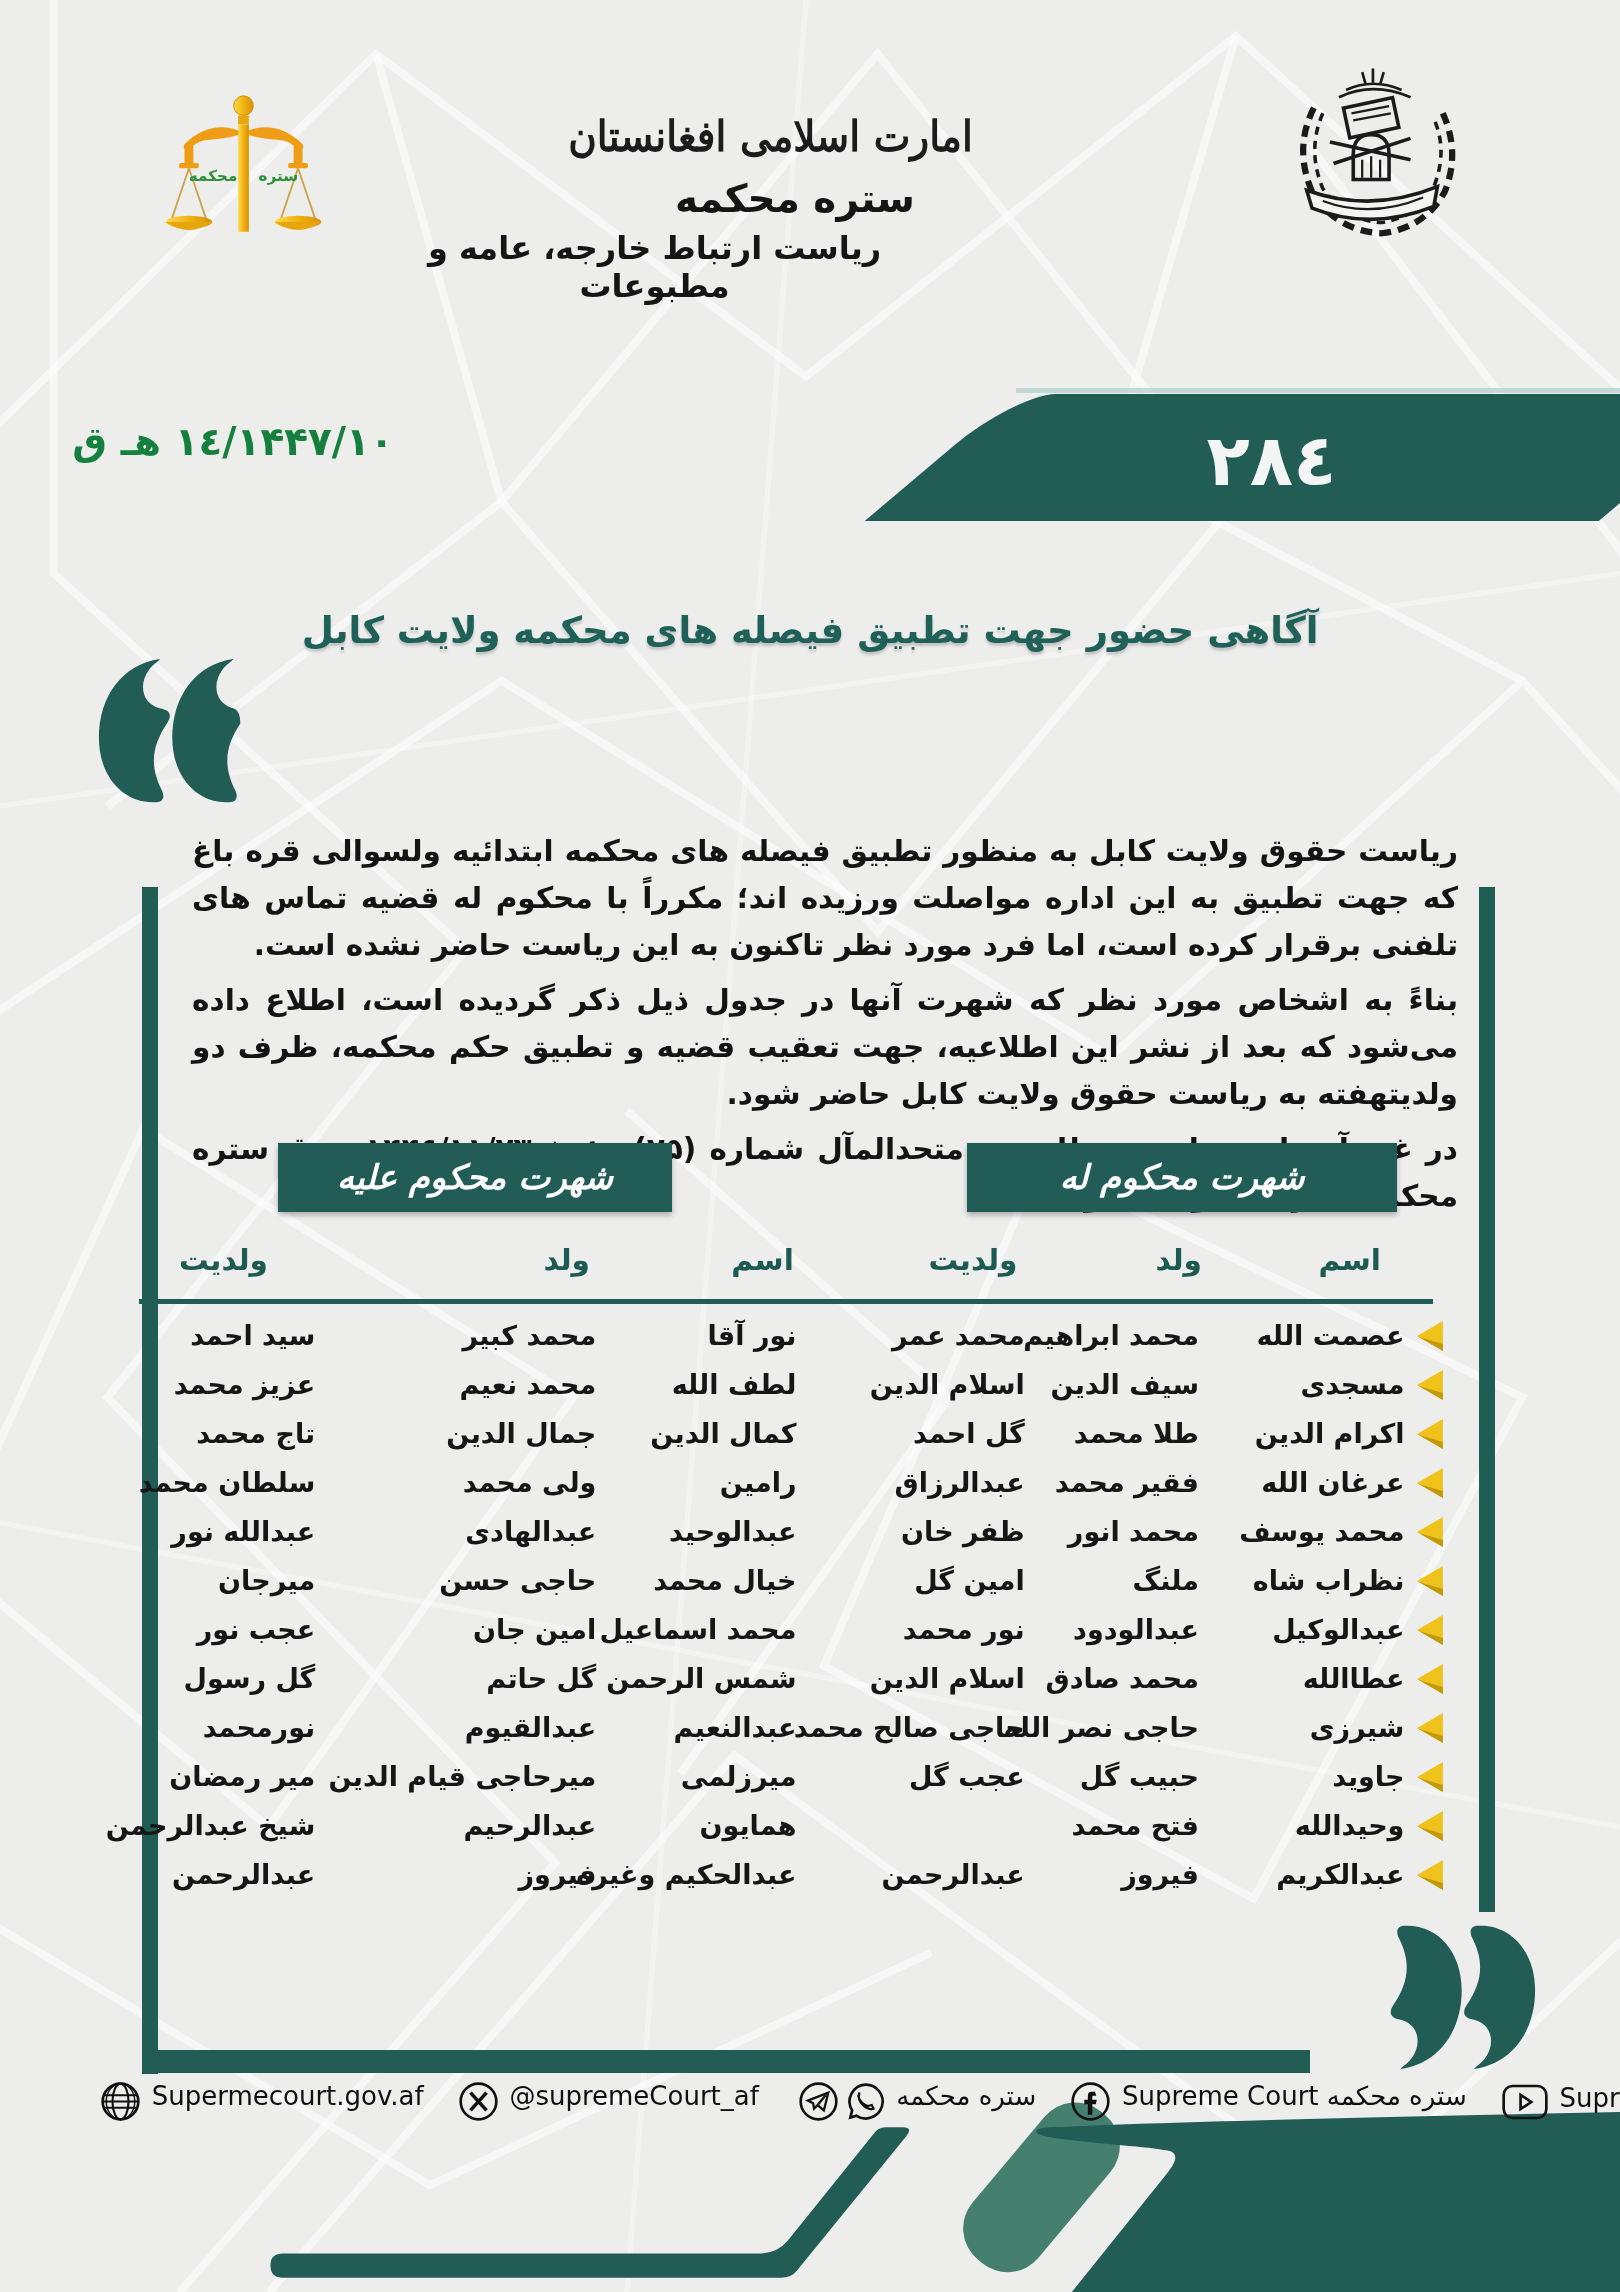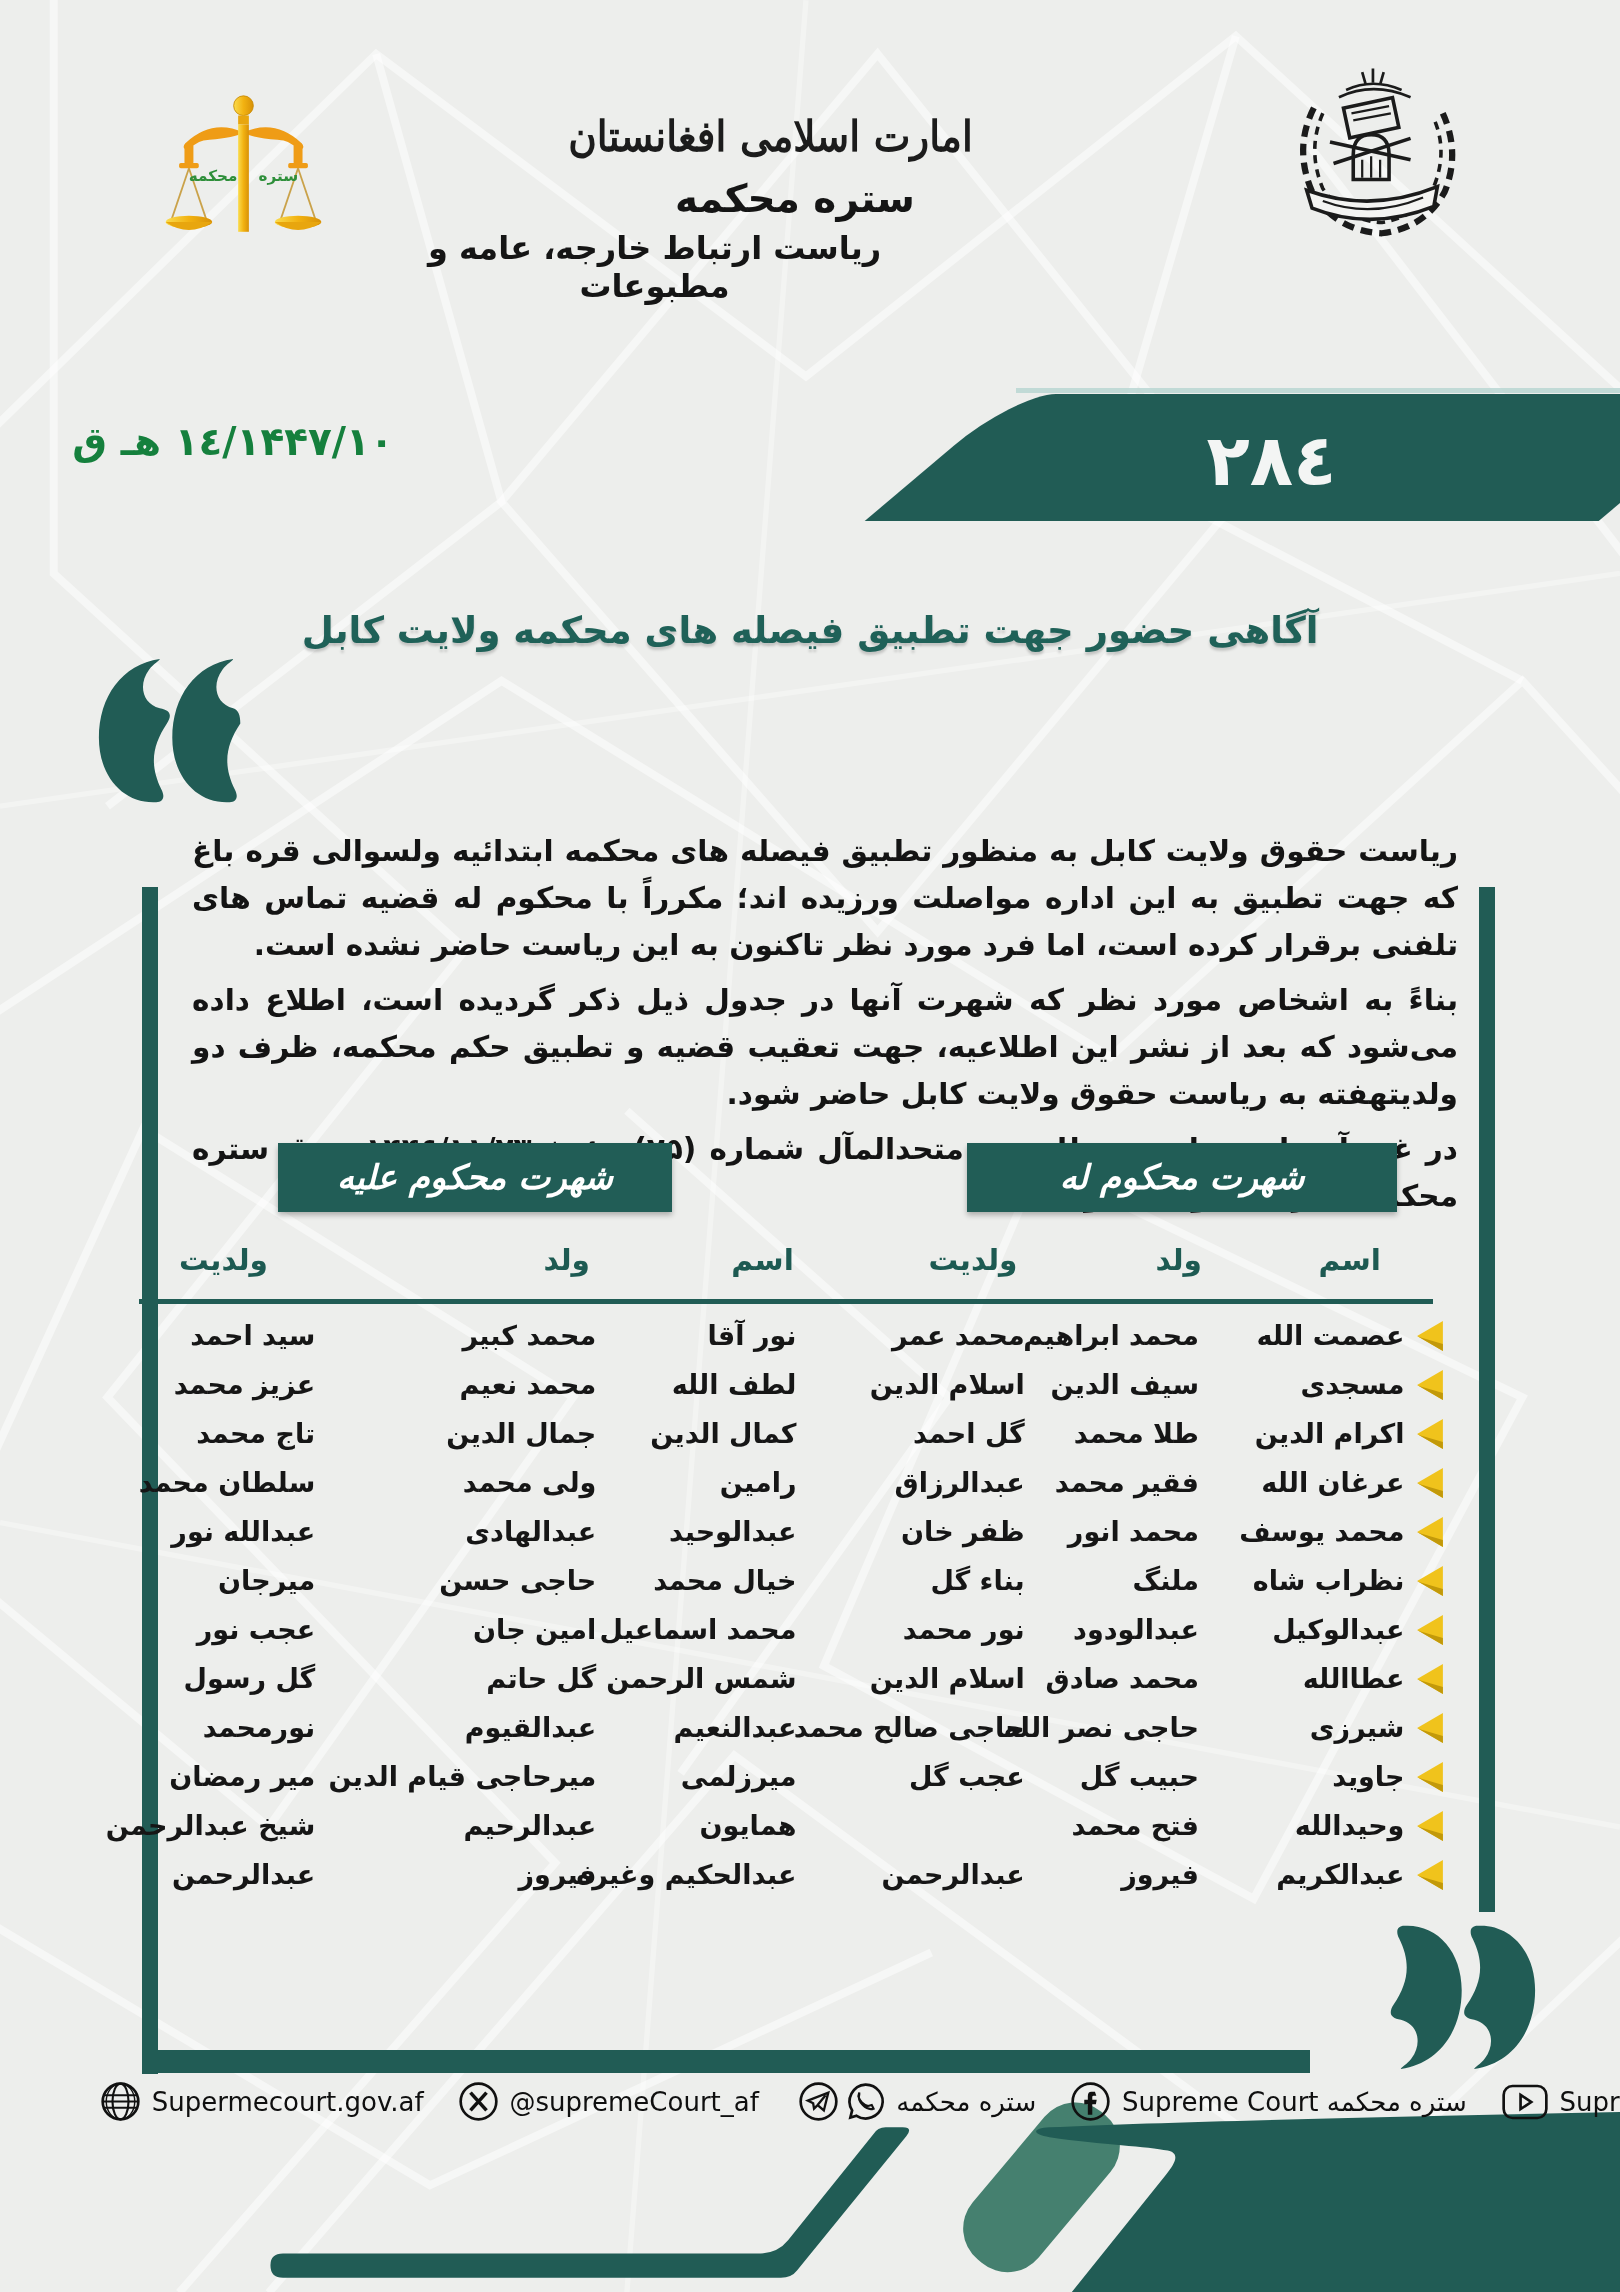--- a/index.html
+++ b/index.html
@@ -58,21 +58,21 @@
   .table-right .c1{padding-right:39px;}
   .table-right .c2{padding-right:14.3px;}
   .table-left{left:134px;top:1311px;width:667px;grid-template-columns:202px 282px 184px;}
   .table-left .c0{padding-right:4.5px;}
   .table-left .c1{padding-right:2.7px;}
   .table-left .c2{padding-right:1.8px;}
   .arrow-cell{display:flex;justify-content:flex-start;align-items:center;}
   
   .social{left:100px;top:2078px;height:47px;display:flex;direction:ltr;align-items:center;
     font-size:26px;color:#0f0f0f;z-index:2;}
-  .social .grp{display:flex;align-items:center;margin-right:34px;}
+  .social .grp{display:flex;margin-right:34px;}
   .social .grp .lbl{margin-left:10.7px;white-space:nowrap;}
   .social svg{display:block;}
   .q{z-index:2;}
 </style>
 </head>
 <body>
 
 <svg id="bg-pattern" width="1620" height="2293" viewBox="0 0 1809 2560">
   <g stroke="#ffffff" stroke-opacity="0.5" stroke-width="9" fill="none">
     <path d="M-50,520 L420,60 L900,420 L1380,40 L1860,480"></path>
@@ -239,21 +239,21 @@
     <div class="cell c1">محمد انور</div>
     <div class="cell c2">ظفر خان</div>
     <div class="cell arrow-cell">
       <svg width="28" height="32" viewBox="0 0 31 36">
         <polygon points="30,1 30,35 1,18" fill="#f0c31c"></polygon>
         <polygon points="30,35 30,27 6,20 1,18" fill="#c2990a"></polygon>
       </svg>
     </div>
     <div class="cell c0">نظراب شاه</div>
     <div class="cell c1">ملنگ</div>
-    <div class="cell c2">بناء گل</div>
+    <div class="cell c2">امین گل</div>
     <div class="cell arrow-cell">
       <svg width="28" height="32" viewBox="0 0 31 36">
         <polygon points="30,1 30,35 1,18" fill="#f0c31c"></polygon>
         <polygon points="30,35 30,27 6,20 1,18" fill="#c2990a"></polygon>
       </svg>
     </div>
     <div class="cell c0">عبدالوکیل</div>
     <div class="cell c1">عبدالودود</div>
     <div class="cell c2">نور محمد</div>
     <div class="cell arrow-cell">

